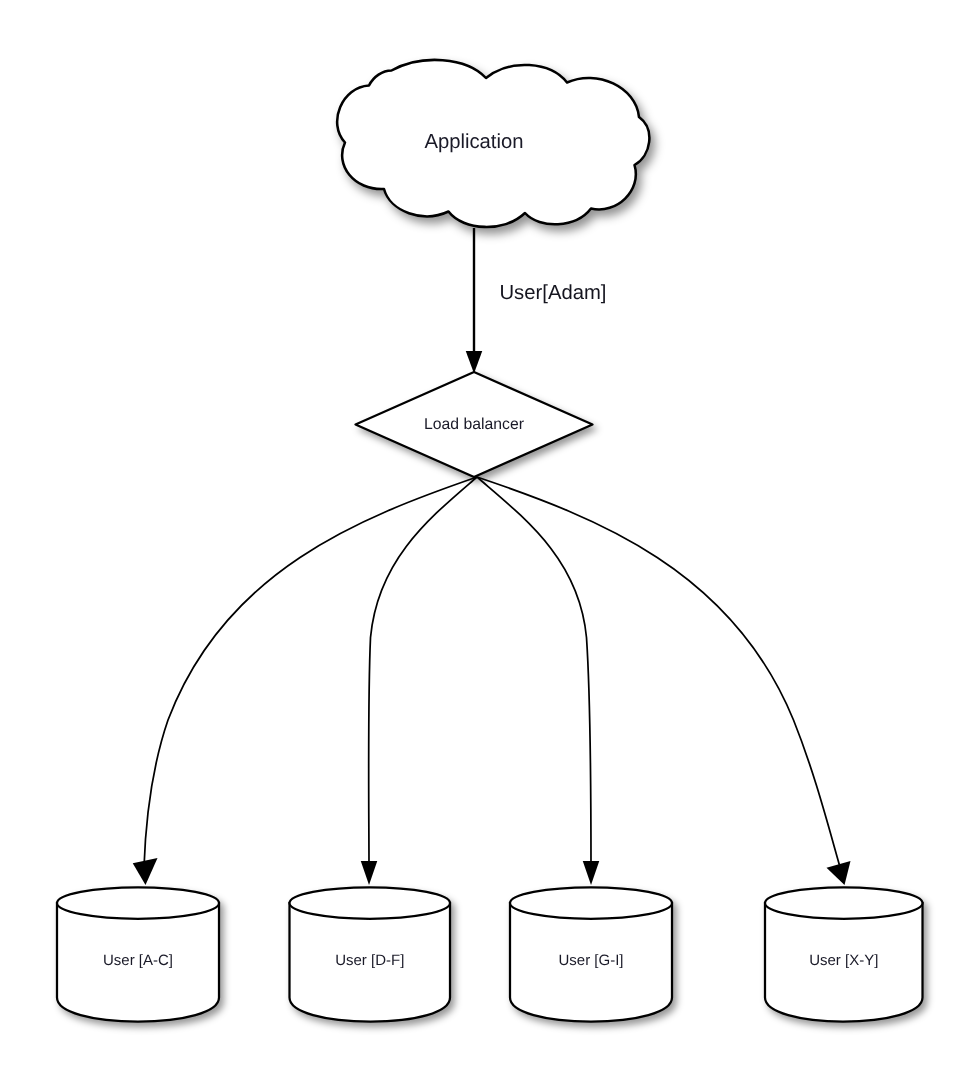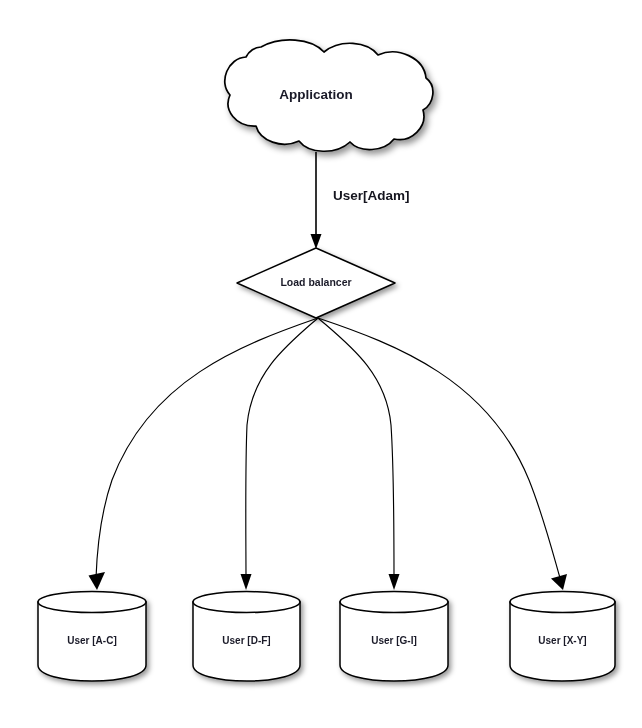--- a/index.html
+++ b/index.html
@@ -9,21 +9,20 @@
   }
   body {
     font-family: "Liberation Sans", sans-serif;
   }
   #diagram-root {
     position: relative;
     width: 642px;
     height: 728px;
     background: #ffffff;
     overflow: hidden;
-    font-weight: bold;
   }
   #diagram-svg {
     position: absolute;
     left: 0;
     top: 0;
     width: 642px;
     height: 728px;
     display: block;
   }
   .node-label {

